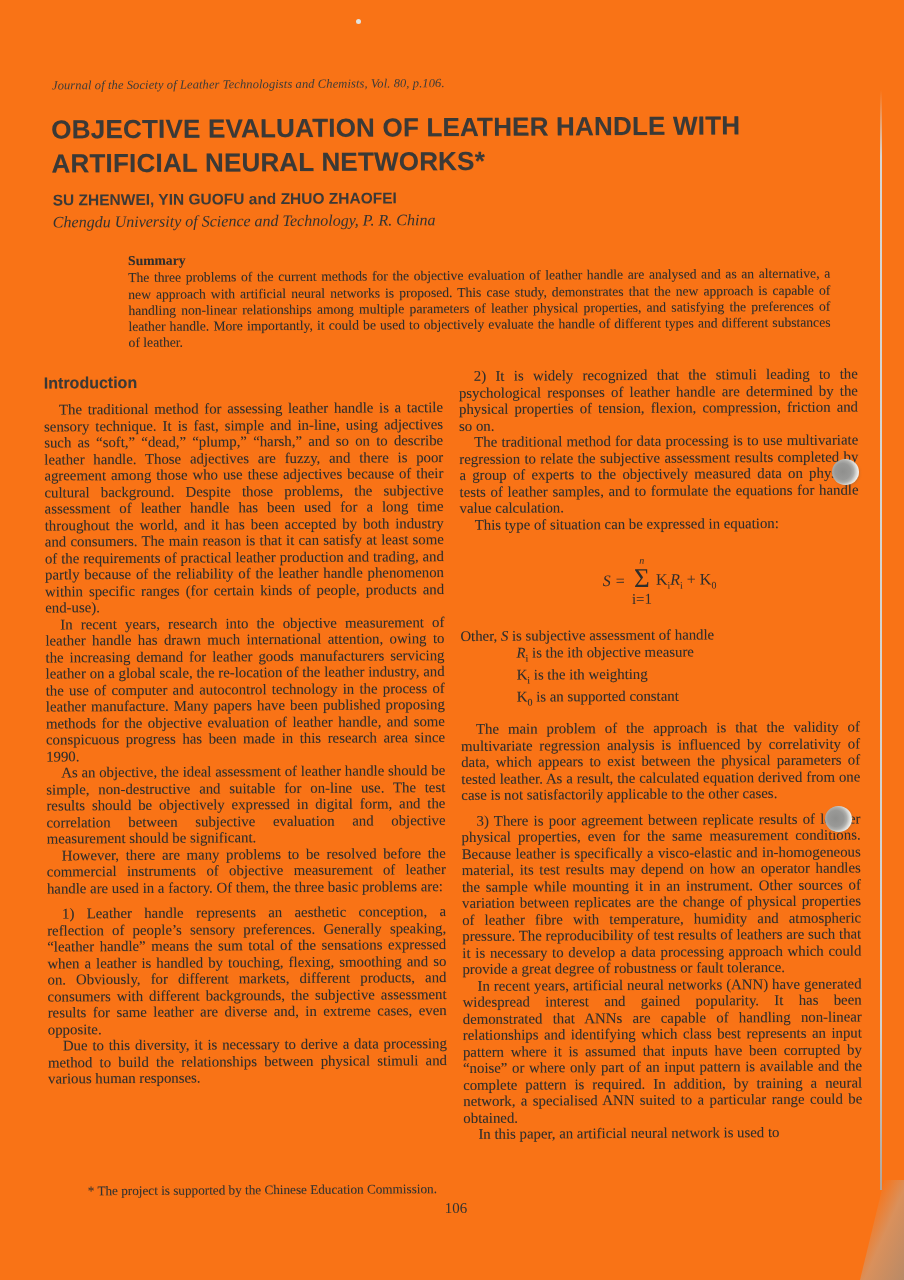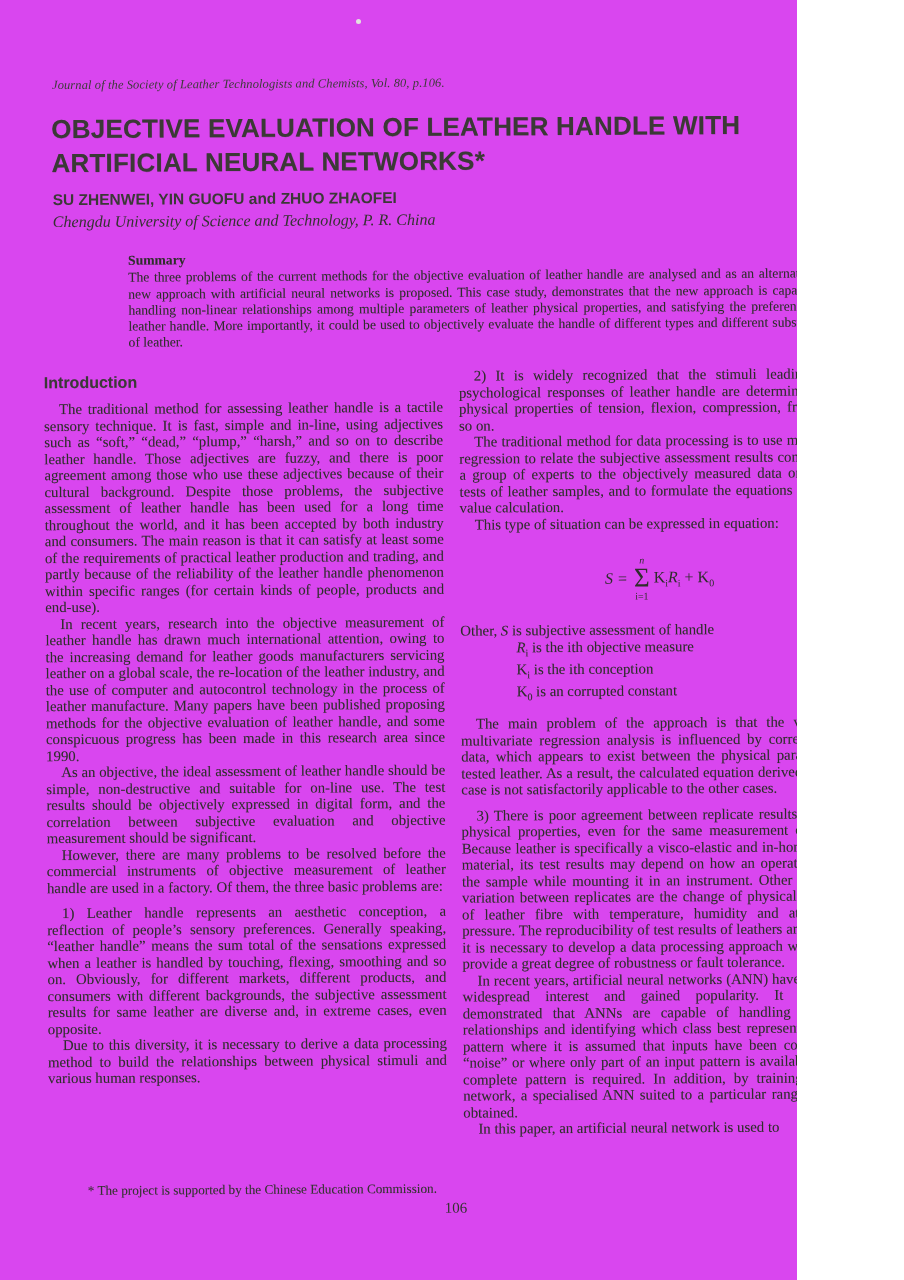--- a/index.html
+++ b/index.html
@@ -1,18 +1,18 @@
 <!DOCTYPE html>
 <html><head>
 <meta charset="utf-8">
 <style>
   html,body{margin:0;padding:0;background:#ffffff;}
   .page{
-    position:relative;width:797px;height:1280px;overflow:hidden;
-    background:#d946ef;
+    position:relative;width:904px;height:1280px;overflow:hidden;
+    background:#f97316;
     font-family:"Liberation Serif","DejaVu Serif",serif;
     color:#2f2e2c;
   }
   .page-inner{
     position:absolute;inset:0;
     transform:rotate(-0.35deg);
     transform-origin:50% 45%;
   }
   .journal-line{
     position:absolute;left:55px;top:76px;
@@ -63,21 +63,21 @@
   .equation{
     margin:24px 0 20px 0;
     display:flex;justify-content:center;align-items:center;
     font-size:16px;
   }
   .eq-var{font-style:italic;}
   .eq-rel{margin:0 7px 0 5px;}
   .eq-sum{display:inline-flex;flex-direction:column;align-items:center;line-height:1;margin-right:4px;}
   .eq-sum-top{font-size:10px;font-style:italic;line-height:1;}
   .eq-sum-sigma{font-size:27px;line-height:0.95;}
-  .eq-sum-bottom{font-size:10px;line-height:1;}
+  .eq-sum-bottom{font-size:15px;line-height:1;}
   .eq-term sub{font-size:10px;}
   .where-block{
     margin:6px 0 0 0;font-size:14.8px;line-height:17.2px;
     text-shadow:0.2px 0.2px 0.5px rgba(60,58,52,0.32);
   }
   .where-line{margin:0;}
   .where-line.cont{padding-left:56px;}
   .var-it{font-style:italic;}
   .where-block sub{font-size:10px;}
   .footnote{
@@ -156,22 +156,22 @@
             <span class="eq-sum-top">n</span>
             <span class="eq-sum-sigma">Σ</span>
             <span class="eq-sum-bottom">i=1</span>
           </span>
           <span class="eq-term"><span>K</span><sub>i</sub><span class="eq-var">R</span><sub>i</sub><span> + K</span><sub>0</sub></span>
         </div>
 
         <div class="where-block">
           <p class="where-line"><span>Other, </span><span class="var-it">S</span><span> is subjective assessment of handle</span></p>
           <p class="where-line cont"><span class="var-it">R</span><sub>i</sub><span> is the ith objective measure</span></p>
-          <p class="where-line cont"><span>K</span><sub>i</sub><span> is the ith conception</span></p>
-          <p class="where-line cont"><span>K</span><sub>0</sub><span> is an corrupted constant</span></p>
+          <p class="where-line cont"><span>K</span><sub>i</sub><span> is the ith weighting</span></p>
+          <p class="where-line cont"><span>K</span><sub>0</sub><span> is an supported constant</span></p>
         </div>
 
         <p class="par after-eq">The main problem of the approach is that the validity of multivariate regression analysis is influenced by correlati­vity of data, which appears to exist between the physical parameters of tested leather. As a result, the calculated equation derived from one case is not satisfactorily applic­able to the other cases.</p>
         <p class="par item">3)  There is poor agreement between replicate results of leather physical properties, even for the same measurement conditions. Because leather is specifically a visco-elastic and in-homogeneous material, its test results may depend on how an operator handles the sample while mounting it in an instrument. Other sources of variation between replicates are the change of physical properties of leather fibre with temperature, humidity and atmospheric pressure. The reproducibility of test results of leathers are such that it is necessary to develop a data processing approach which could provide a great degree of robustness or fault tolerance.</p>
         <p class="par">In recent years, artificial neural networks (ANN) have generated widespread interest and gained popularity. It has been demonstrated that ANNs are capable of handling non-linear relationships and identifying which class best represents an input pattern where it is assumed that inputs have been corrupted by “noise” or where only part of an input pattern is available and the complete pattern is required. In addition, by training a neural network, a specialised ANN suited to a particular range could be obtained.</p>
         <p class="par">In this paper, an artificial neural network is used to</p>
       </div>
 
     </div>
 

